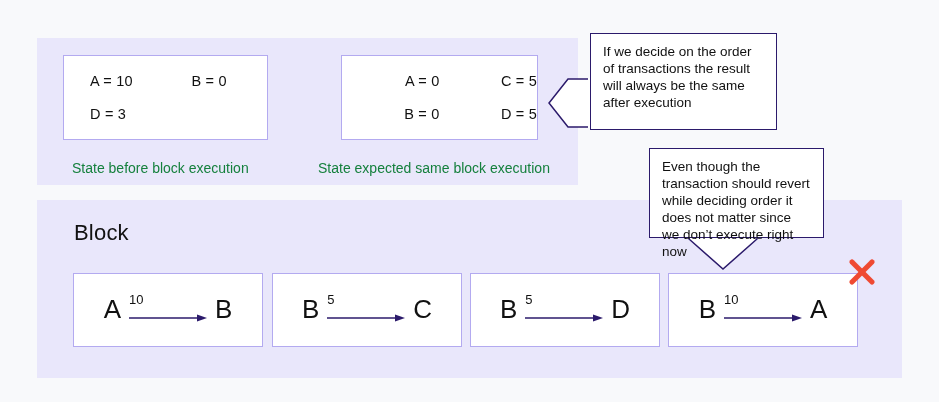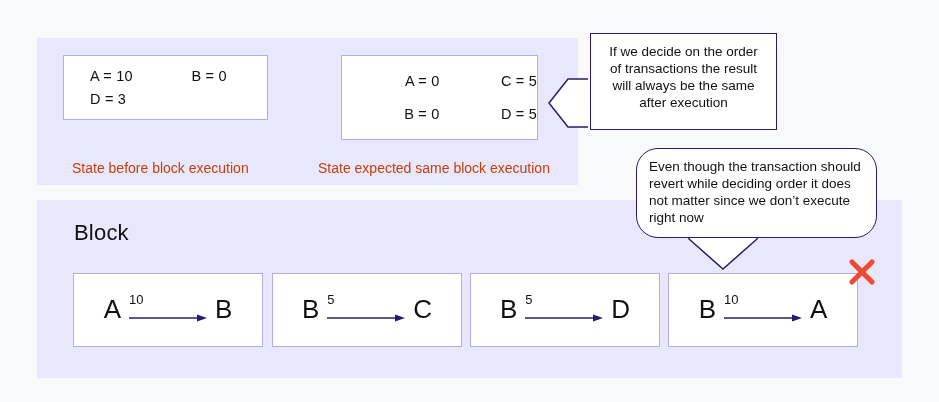--- a/index.html
+++ b/index.html
@@ -17,42 +17,42 @@
   .panel{position:absolute;background:#e9e7fb;}
   #panel-states{left:37px;top:38px;width:541px;height:147px;}
   #panel-block{left:37px;top:200px;width:865px;height:178px;}
 
   
   .state-box{
     position:absolute;background:#ffffff;
     border:1px solid #b3aaf0;
     box-sizing:border-box;
   }
-  #state-box-before{left:63px;top:55px;width:205px;height:65px;}
+  #state-box-before{left:63px;top:55px;width:205px;height:85px;}
   #state-box-after{left:341px;top:55px;width:197px;height:85px;}
 
   .state-grid{
     position:absolute;left:0;top:0;width:100%;height:100%;
     display:grid;
     grid-template-columns:1fr 1fr;
     grid-template-rows:1fr 1fr;
     align-items:center;
     padding:8px 0 8px 0;
     box-sizing:border-box;
   }
   .state-cell{
     font-size:14.5px;color:#111111;
     padding-left:26px;
     letter-spacing:0.2px;
     white-space:nowrap;
   }
   #state-box-after .state-cell{padding-left:24px;text-align:right;}
 
   .caption{
-    position:absolute;font-size:14px;color:#c2410c;white-space:nowrap;
+    position:absolute;font-size:14px;color:#15803d;white-space:nowrap;
   }
   #caption-before{left:72px;top:160px;}
   #caption-after{left:318px;top:160px;}
 
   
   #block-title{
     position:absolute;left:74px;top:220px;
     font-size:22px;color:#111111;letter-spacing:0.2px;
   }
 
@@ -99,22 +99,22 @@
     border:1.5px solid #2b1a6b;
     box-sizing:border-box;
   }
   .callout-text{
     position:absolute;left:0;top:0;width:100%;height:100%;
     padding:9px 12px;
     box-sizing:border-box;
     font-size:13.5px;line-height:17px;color:#111111;
     white-space:pre-line;
   }
-  #callout-order .callout-body{left:590px;top:33px;width:187px;height:97px;text-align:center;}
-  #callout-revert .callout-body{left:636px;top:148px;width:241px;height:90px;border-radius:22px;}
+  #callout-order .callout-body{left:590px;top:33px;width:187px;height:97px;}
+  #callout-revert .callout-body{left:649px;top:148px;width:175px;height:90px;}
   .callout-tail{position:absolute;}
   #tail-order{left:548px;top:78px;}
   #tail-revert{left:688px;top:232px;}
 </style>
 </head>
 <body>
 
 <div class="canvas">
 
   <div class="panel" id="panel-states"></div>

